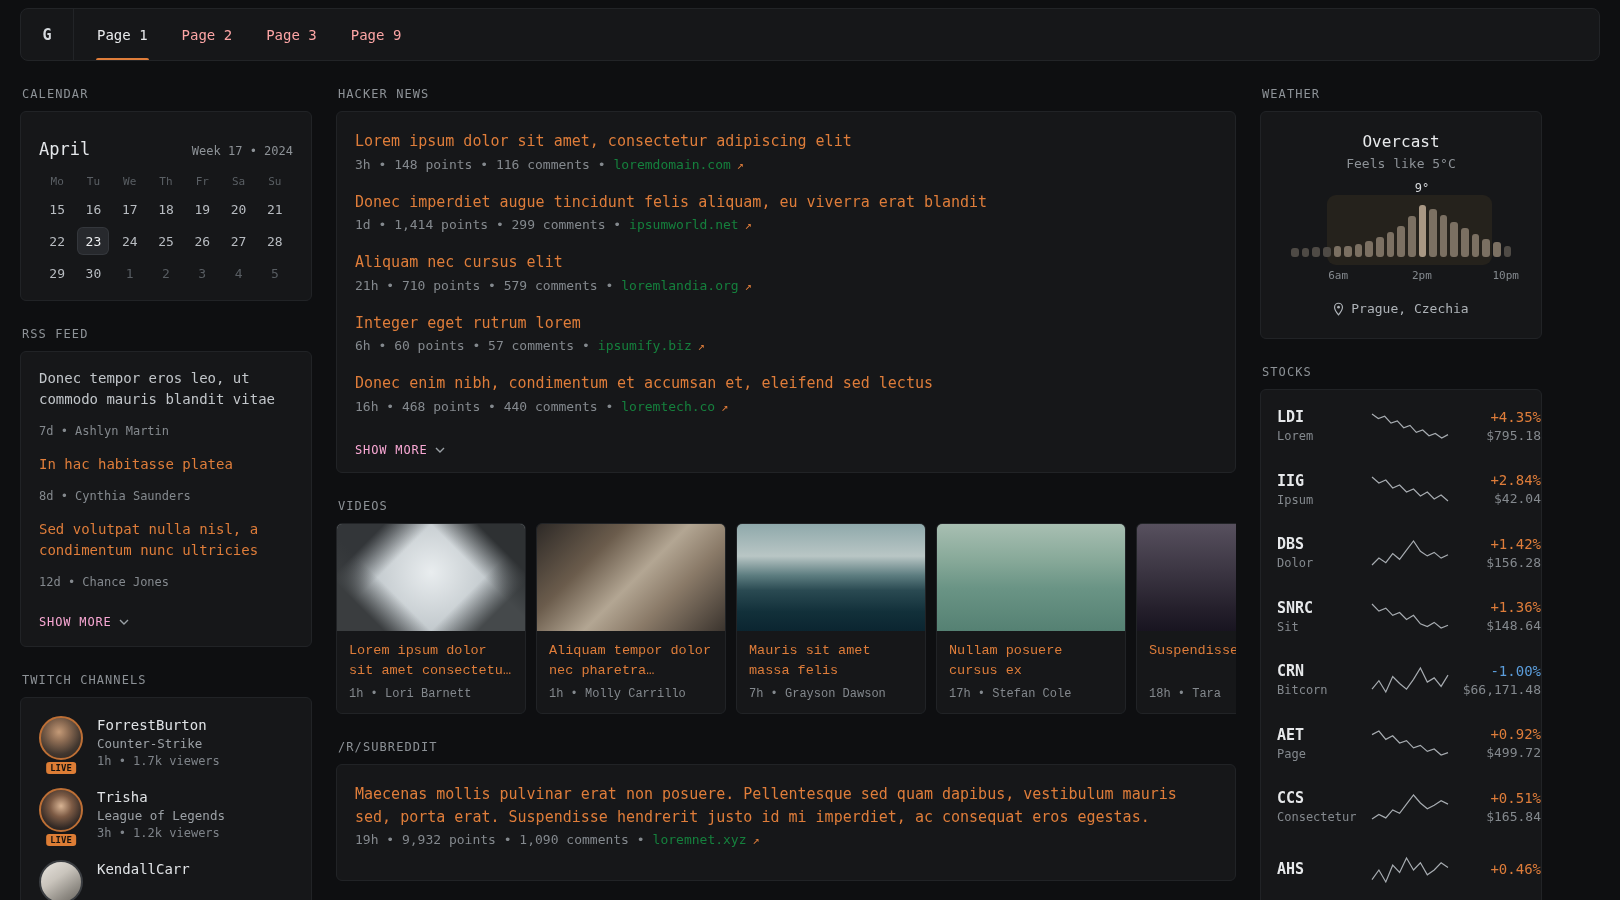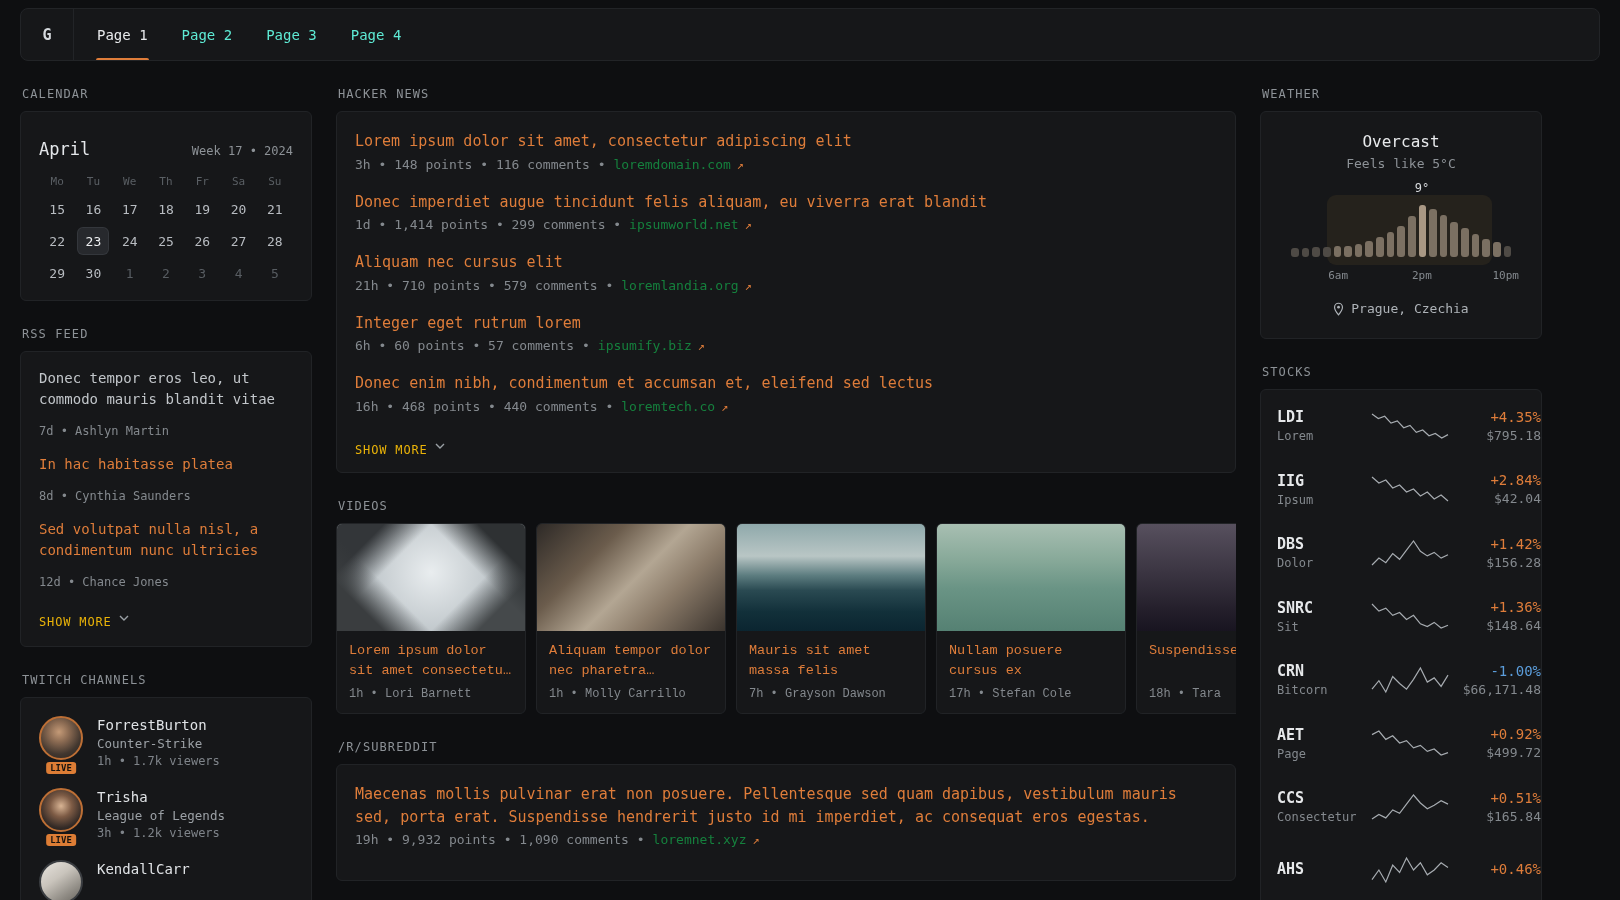--- a/index.html
+++ b/index.html
@@ -8,21 +8,21 @@
     background:#0e0f11;
     color:#c9cdd1;
     font-family:"DejaVu Sans Mono","Liberation Mono",monospace;
   }
   .page{width:1620px;height:900px;padding:8px 20px 0;overflow:hidden;}
 
   
   .topbar{height:53px;background:#161719;border:1px solid #222427;border-radius:8px;display:flex;align-items:stretch;}
   .logo{width:53px;display:flex;align-items:center;justify-content:center;color:#d6dade;font-size:15px;font-weight:bold;border-right:1px solid #222427;cursor:pointer;}
   .tabs{display:flex;align-items:stretch;padding-left:6px;}
-  .tab{display:flex;align-items:center;padding:0 17px;font-size:14px;color:#5eead4;position:relative;cursor:pointer;}
+  .tab{display:flex;align-items:center;padding:0 17px;font-size:14px;color:#fca5a5;position:relative;cursor:pointer;}
   .tab.active{color:#e7e9eb;}
   .tab.active::after{content:"";position:absolute;left:16px;right:16px;bottom:0;height:2px;background:#df7d3a;border-radius:2px 2px 0 0;}
 
   
   .columns{display:flex;gap:24px;margin-top:26px;}
   .col-left{width:292px;flex:0 0 292px;}
   .col-mid{width:900px;flex:0 0 900px;}
   .col-right{width:282px;flex:0 0 282px;}
   .widget + .widget{margin-top:26px;}
   .wtitle{font-size:12px;font-weight:normal;letter-spacing:.09em;color:#8d9297;margin:0 0 10px 2px;}
@@ -39,21 +39,21 @@
   .cal-dow{font-size:11px;color:#5a5f64;}
   .cal-day{font-size:13px;color:#b8bcc1;width:30px;height:26px;display:flex;align-items:center;justify-content:center;border-radius:5px;}
   .cal-day.out{color:#585d62;}
   .cal-day.sel{background:#27292d;color:#edeff1;box-shadow:0 0 0 1px #34373c;}
 
   
   .feed-item{margin-bottom:16px;cursor:pointer;}
   .feed-title{font-size:14px;line-height:1.5;color:#df7d3a;}
   .feed-item.read .feed-title{color:#c2c6ca;}
   .feed-meta{font-size:12px;color:#84898e;margin-top:14px;}
-  .show-more{display:inline-flex;gap:7px;font-size:12px;letter-spacing:.07em;color:#eab308;margin-top:10px;cursor:pointer;}
+  .show-more{display:inline-flex;align-items:center;gap:7px;font-size:12px;letter-spacing:.07em;color:#f9a8d4;margin-top:10px;cursor:pointer;}
   .chev{stroke:#9aa0a5;}
 
   
   .twitch-card{padding:18px 18px 10px;}
   .channel{display:flex;gap:14px;margin-bottom:20px;cursor:pointer;}
   .avatar-wrap{position:relative;width:44px;flex:0 0 44px;}
   .avatar{width:44px;height:44px;border-radius:50%;border:2px solid #3a3d41;}
   .avatar.live-ring{border-color:#bd6f35;}
   .av-0{background:radial-gradient(circle at 45% 35%,#c49a77 0%,#8a6a52 30%,#42372f 65%,#26211d 100%);}
   .av-1{background:radial-gradient(circle at 50% 40%,#d8b494 0%,#7d5b45 35%,#332a26 70%,#1e1a17 100%);}
@@ -118,21 +118,21 @@
 <body>
 
 <div class="page">
 
   <header class="topbar">
     <div class="logo">G</div>
     <nav class="tabs" id="tabs">
         <div class="tab active">Page 1</div>
         <div class="tab">Page 2</div>
         <div class="tab">Page 3</div>
-        <div class="tab">Page 4</div>
+        <div class="tab">Page 9</div>
       </nav>
   </header>
 
   <main class="columns">
 
     <div class="col col-left">
 
       <section class="widget">
         <h2 class="wtitle">CALENDAR</h2>
         <div class="card cal-card">

